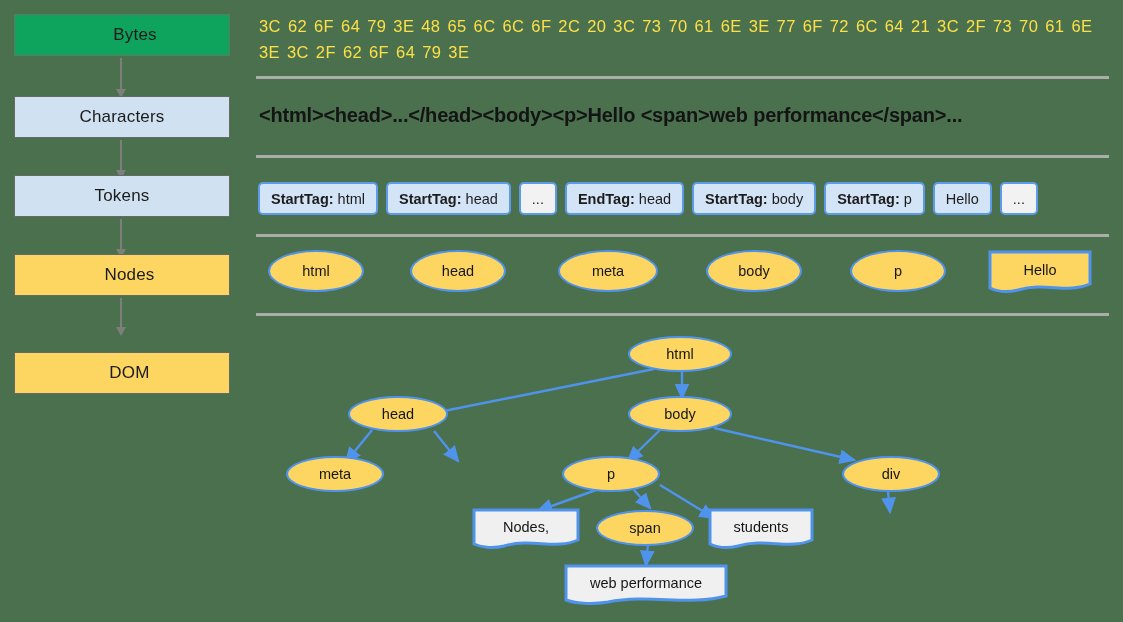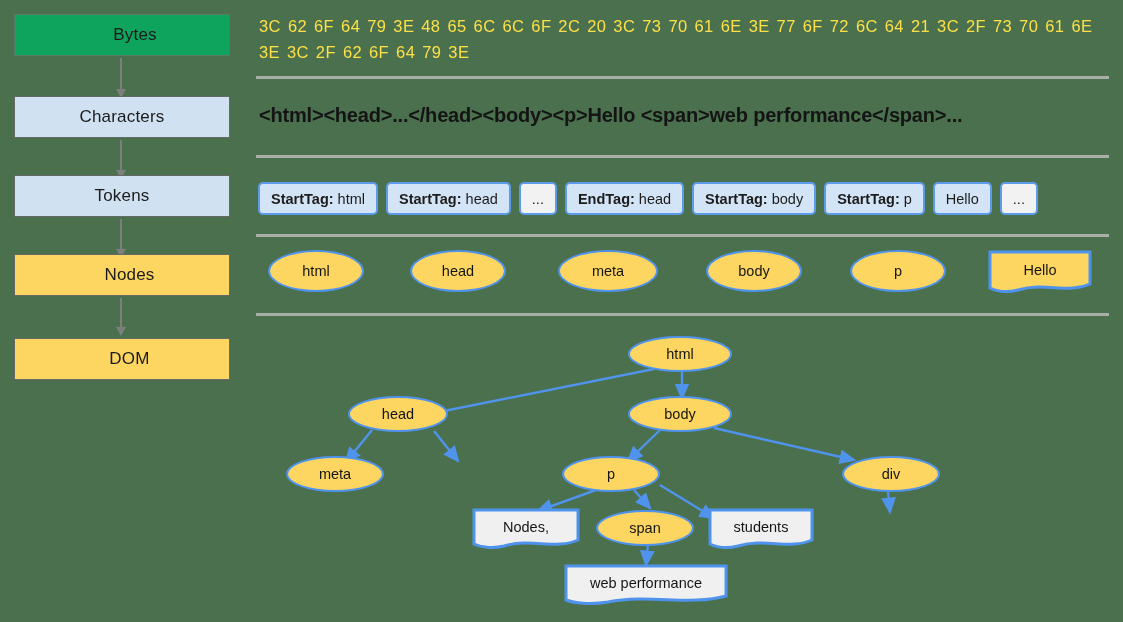--- a/index.html
+++ b/index.html
@@ -107,21 +107,21 @@
     <div class="stage-box blue" style="top:175px">
         <span>Tokens</span>
       </div>
     <div class="pipe-arrow" style="top:219px;height:31px"></div>
 
     <div class="stage-box yellow" style="top:254px">
         <span>Nodes</span>
       </div>
     <div class="pipe-arrow" style="top:298px;height:30px"></div>
 
-    <div class="stage-box yellow" style="top:338px">
+    <div class="stage-box yellow" style="top:352px">
         <span>DOM</span>
       </div>
   </div>
 
   <div class="sep" style="top:76px"></div>
   <div class="sep" style="top:155px"></div>
   <div class="sep" style="top:234px"></div>
   <div class="sep" style="top:313px"></div>
 
   <div class="bytes-text">3C 62 6F 64 79 3E 48 65 6C 6C 6F 2C 20 3C 73 70 61 6E 3E 77 6F 72 6C 64 21 3C 2F 73 70 61 6E 3E 3C 2F 62 6F 64 79 3E</div>

